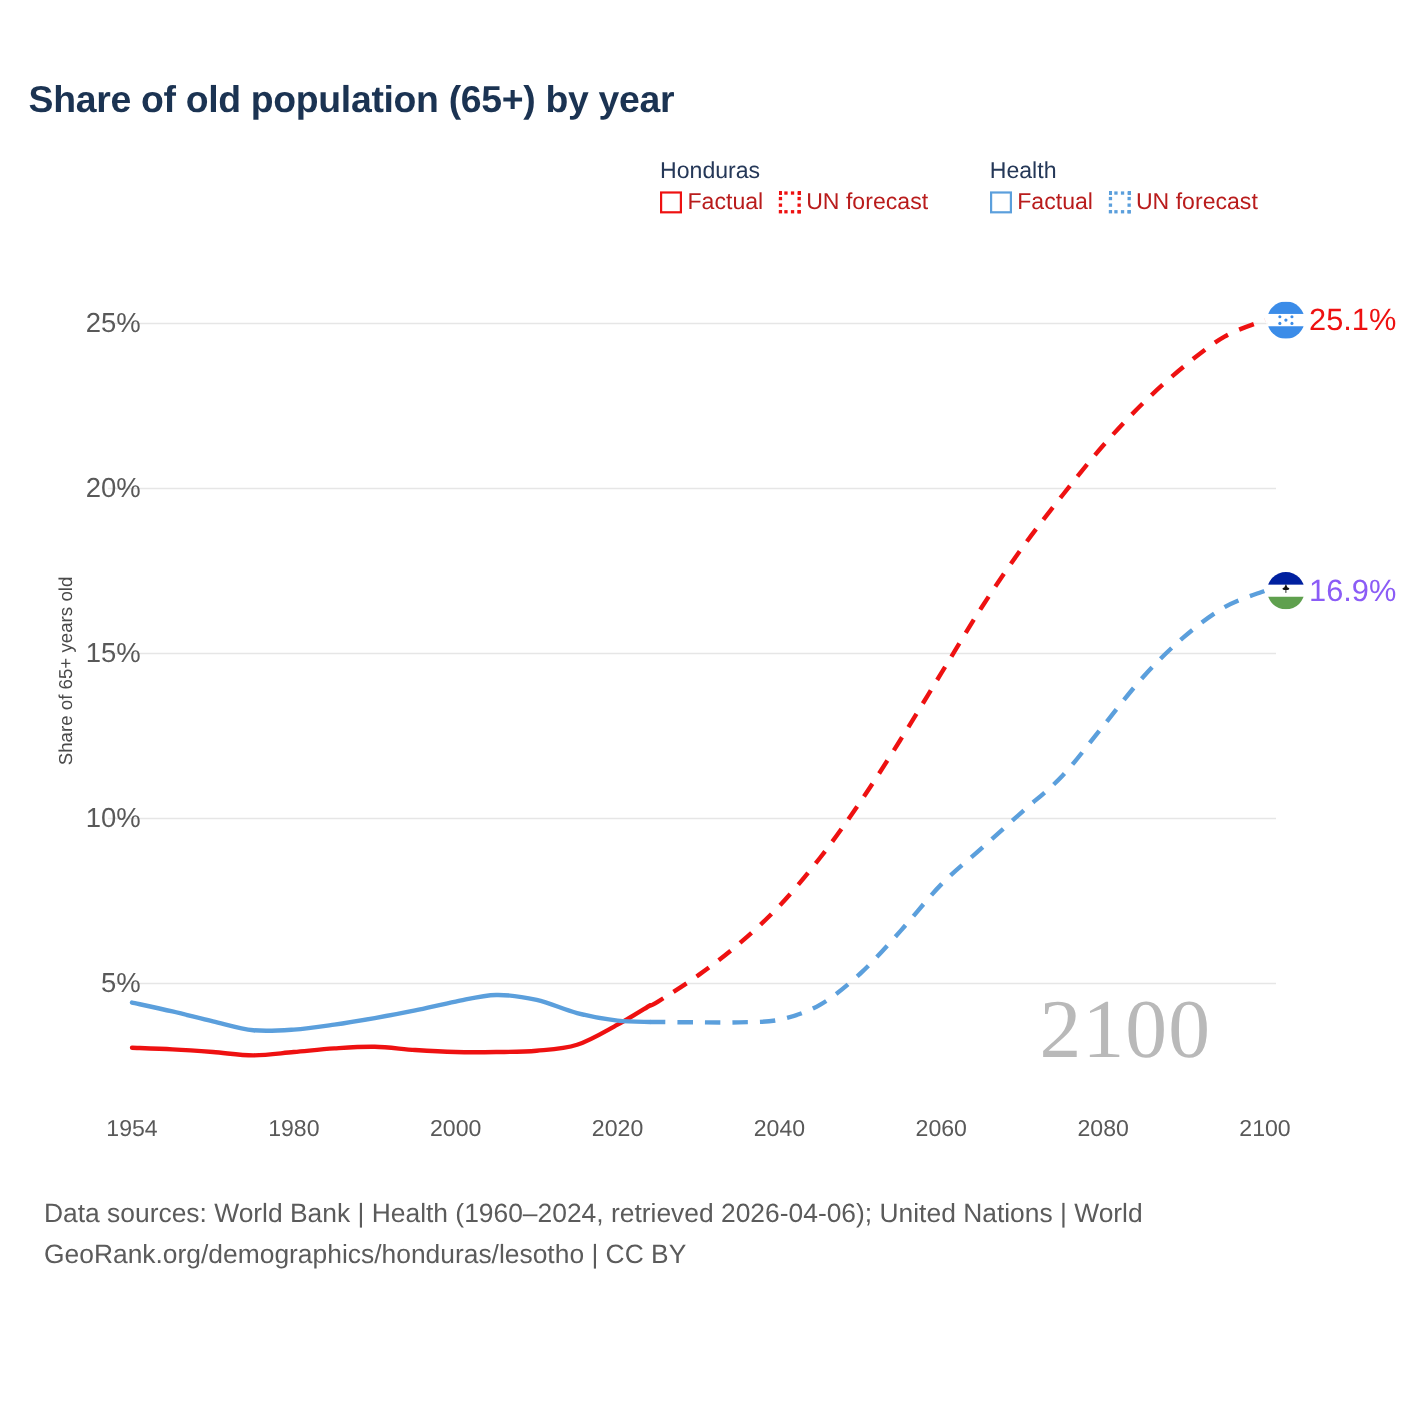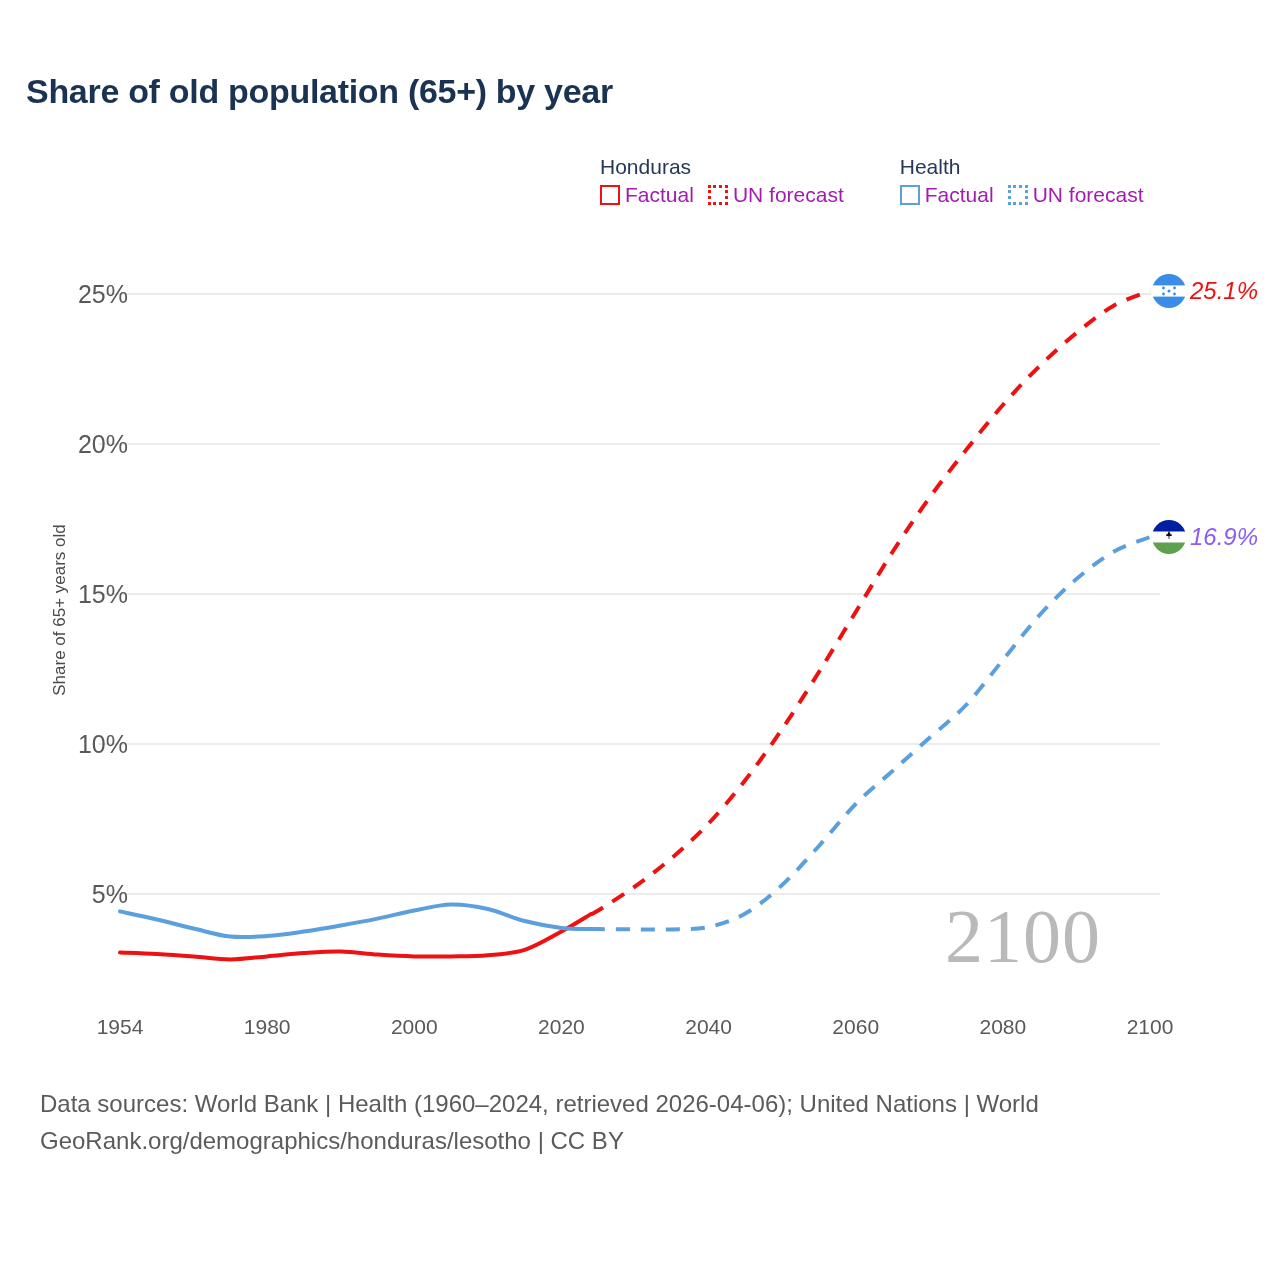--- a/index.html
+++ b/index.html
@@ -40,21 +40,20 @@
   }
   .legend-group {
     display: flex;
     flex-direction: column;
     gap: 6px;
   }
   .legend-country {
     font-size: 21px;
     color: #253858;
     line-height: 1.1;
-    margin-top: 11px;
   }
   .legend-items {
     display: flex;
     align-items: center;
     gap: 14px;
   }
   .legend-item {
     display: flex;
     align-items: center;
     gap: 5px;
@@ -64,21 +63,21 @@
     height: 20px;
     box-sizing: border-box;
     background: transparent;
   }
   .sw-solid-red   { border: 2px solid #ee1111; }
   .sw-dot-red     { border: 3px dotted #ee1111; }
   .sw-solid-blue  { border: 2px solid #5b9fdc; }
   .sw-dot-blue    { border: 3px dotted #5b9fdc; }
   .legend-label {
     font-size: 21px;
-    color: #a21caf;
+    color: #b91c1c;
     line-height: 1;
   }
   
   #plot-area {
     position: absolute;
     left: 0;
     top: 0;
     width: 1280px;
     height: 1280px;
   }
@@ -136,23 +135,22 @@
   .flag {
     width: 34px;
     height: 34px;
     border-radius: 50%;
     overflow: hidden;
     position: relative;
     flex: 0 0 auto;
     box-shadow: 0 0 0 1px rgba(255,255,255,0.9);
   }
   .end-value {
-    font-size: 24px;
+    font-size: 28px;
     line-height: 1;
-    font-style: italic;
   }
   .val-red  { color: #ee1111; }
   .val-blue { color: #8b5cf6; }
   
   #footer {
     position: absolute;
     left: 40px;
     top: 1085px;
     width: 1180px;
     font-size: 24px;

